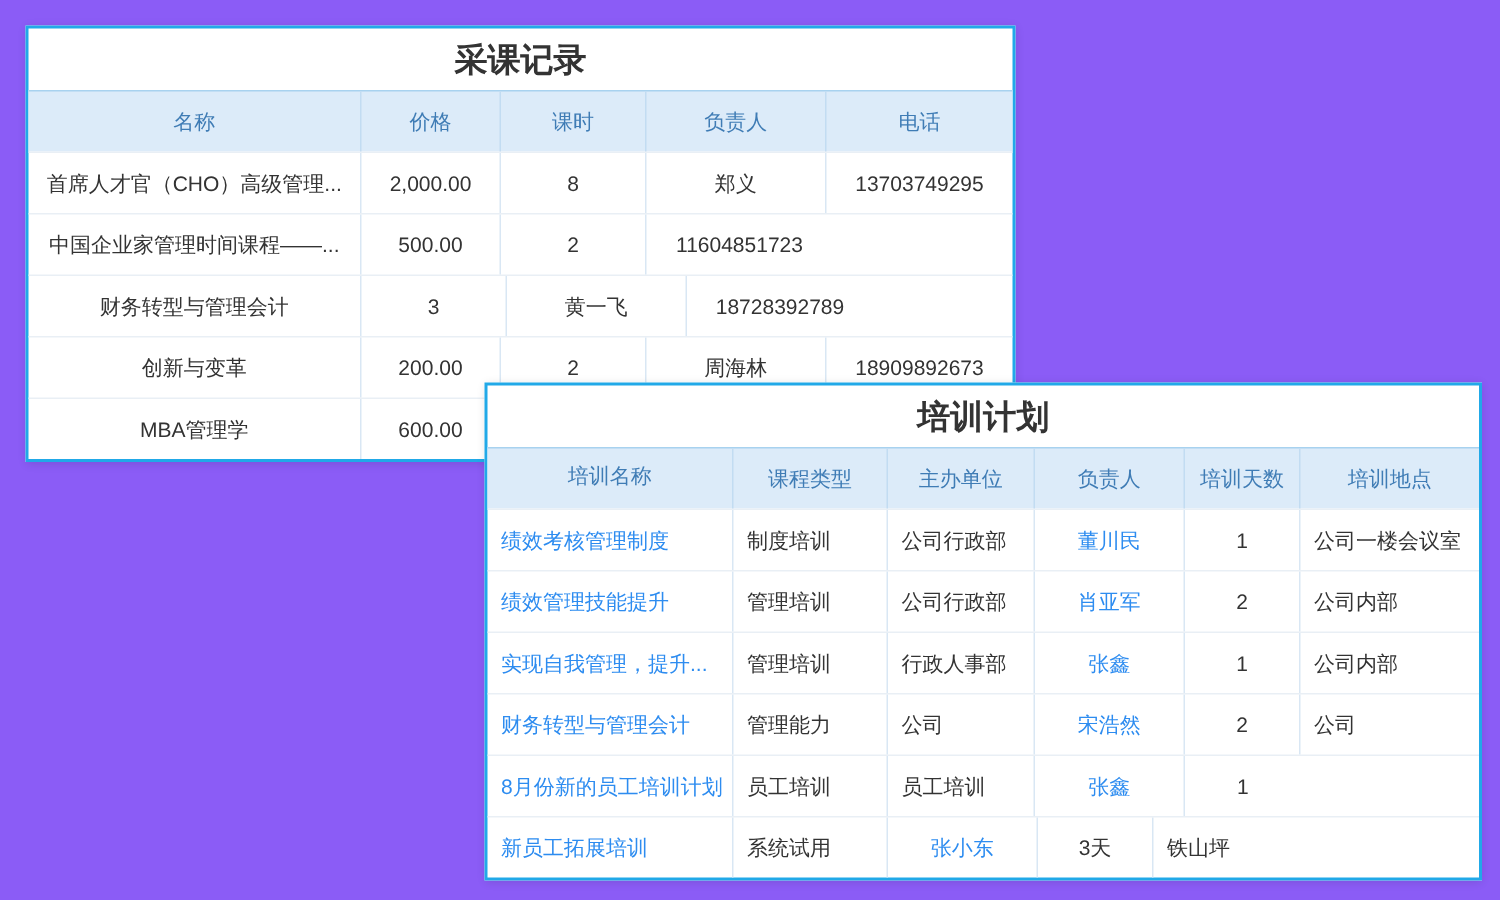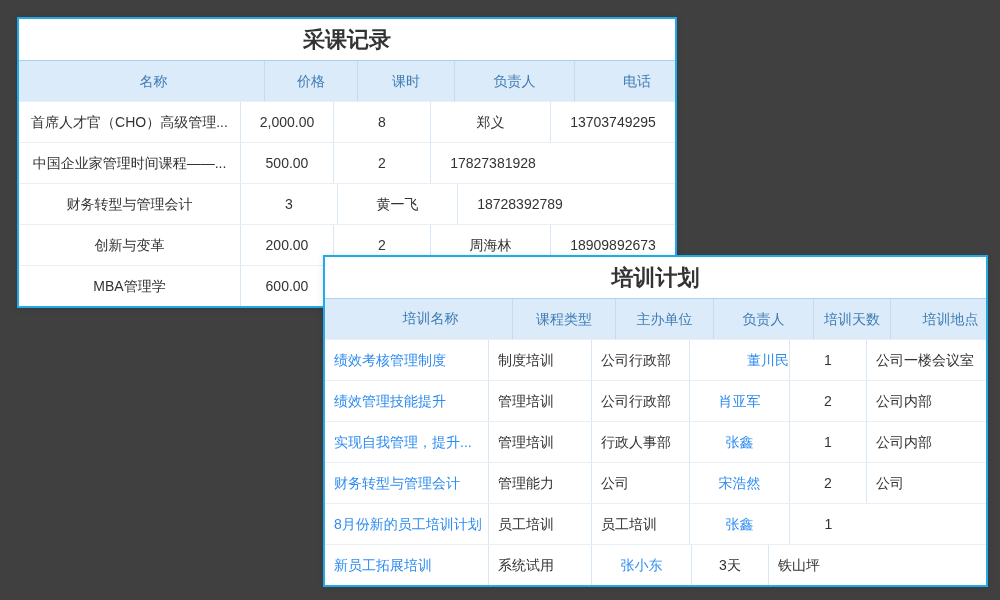--- a/index.html
+++ b/index.html
@@ -1,36 +1,35 @@
 <!DOCTYPE html>
 <html><head>
 <meta charset="utf-8">
 <style>
   html,body { margin:0; padding:0; background:#fff; }
   .canvas {
-    position:relative; width:1000px; height:600px; background:#404040;
+    position:relative; width:1000px; height:600px; background:#8b5cf6;
     font-family:"Liberation Sans", sans-serif; overflow:hidden;
   }
   .panel {
     position:absolute; background:#ffffff;
     border:2px solid var(--border-color, #21a9e8);
     box-shadow:0 1px 6px rgba(0,0,0,0.12);
     box-sizing:border-box;
   }
   #purchase-panel { left:17px; top:17px; width:660px; z-index:1; }
   #training-panel { left:323px; top:255px; width:665px; z-index:2; }
   .panel-title {
     height:41px; line-height:41px; text-align:center;
     font-size:22px; font-weight:bold; color:var(--title-color, #333333);
     white-space:nowrap; overflow:hidden;
   }
   .thead {
     display:flex; background:var(--header-bg, #dcebf9);
     border-top:1px solid #a8d2ef;
-    padding-left:24px;
   }
   .thead .cell {
     color:var(--header-text, #3f7cb5); font-weight:normal;
   }
   .cell {
     height:40px; line-height:40px; font-size:14px;
     color:var(--body-text, #333333);
     box-sizing:border-box; border-right:1px solid #d9e7f4;
     overflow:hidden; white-space:nowrap; flex:0 0 auto;
   }
@@ -60,21 +59,21 @@
           <div class="cell align-center" style="width: 222px;">首席人才官（CHO）高级管理...</div>
           <div class="cell align-center" style="width: 93px;">2,000.00</div>
           <div class="cell align-center" style="width: 97px;">8</div>
           <div class="cell align-center" style="width: 120px;">郑义</div>
           <div class="cell align-center" style="width: 124px;">13703749295</div>
         </div>
         <div class="row">
           <div class="cell align-center" style="width: 222px;">中国企业家管理时间课程——...</div>
           <div class="cell align-center" style="width: 93px;">500.00</div>
           <div class="cell align-center" style="width: 97px;">2</div>
-          <div class="cell align-center" style="width: 124px;">17827381928</div>
+          <div class="cell align-center" style="width: 124px;">11604851723</div>
         </div>
         <div class="row">
           <div class="cell align-center" style="width: 222px;">财务转型与管理会计</div>
           <div class="cell align-center" style="width: 97px;">3</div>
           <div class="cell align-center" style="width: 120px;">黄一飞</div>
           <div class="cell align-center" style="width: 124px;">18728392789</div>
         </div>
         <div class="row">
           <div class="cell align-center" style="width: 222px;">创新与变革</div>
           <div class="cell align-center" style="width: 93px;">200.00</div>
@@ -100,21 +99,21 @@
         <div class="cell align-center" style="width: 98px;">主办单位</div>
         <div class="cell align-center" style="width: 100px;">负责人</div>
         <div class="cell align-center" style="width: 77px;">培训天数</div>
         <div class="cell align-center" style="width: 119px;">培训地点</div>
       </div>
     <div class="tbody">
         <div class="row">
           <div class="cell align-left link" style="width: 164px;">绩效考核管理制度</div>
           <div class="cell align-left" style="width: 103px;">制度培训</div>
           <div class="cell align-left" style="width: 98px;">公司行政部</div>
-          <div class="cell align-center link" style="width: 100px; text-align: right;">董川民</div>
+          <div class="cell align-center link" style="width: 100px;">董川民</div>
           <div class="cell align-center" style="width: 77px;">1</div>
           <div class="cell align-left" style="width: 119px;">公司一楼会议室</div>
         </div>
         <div class="row">
           <div class="cell align-left link" style="width: 164px;">绩效管理技能提升</div>
           <div class="cell align-left" style="width: 103px;">管理培训</div>
           <div class="cell align-left" style="width: 98px;">公司行政部</div>
           <div class="cell align-center link" style="width: 100px;">肖亚军</div>
           <div class="cell align-center" style="width: 77px;">2</div>
           <div class="cell align-left" style="width: 119px;">公司内部</div>

